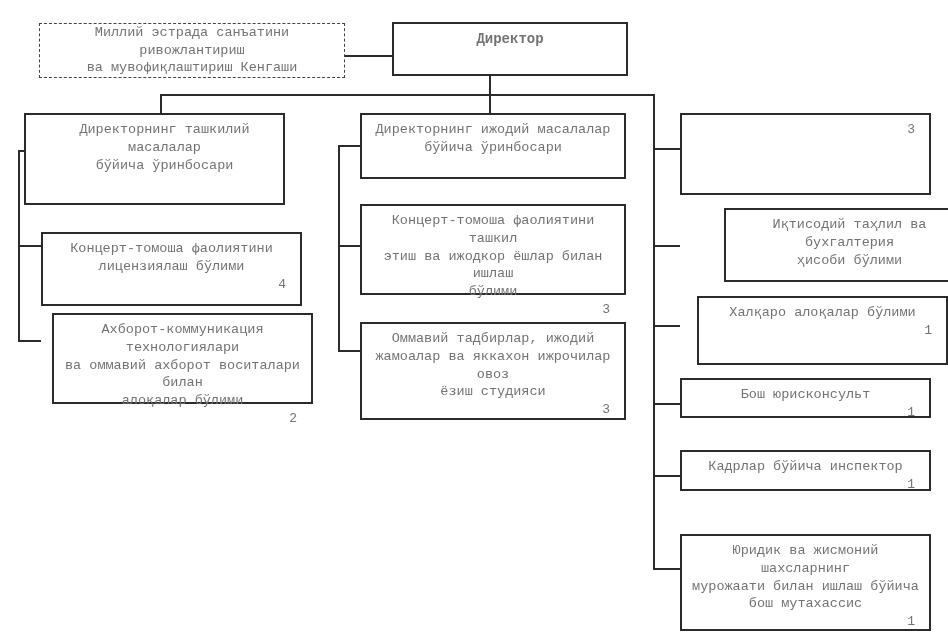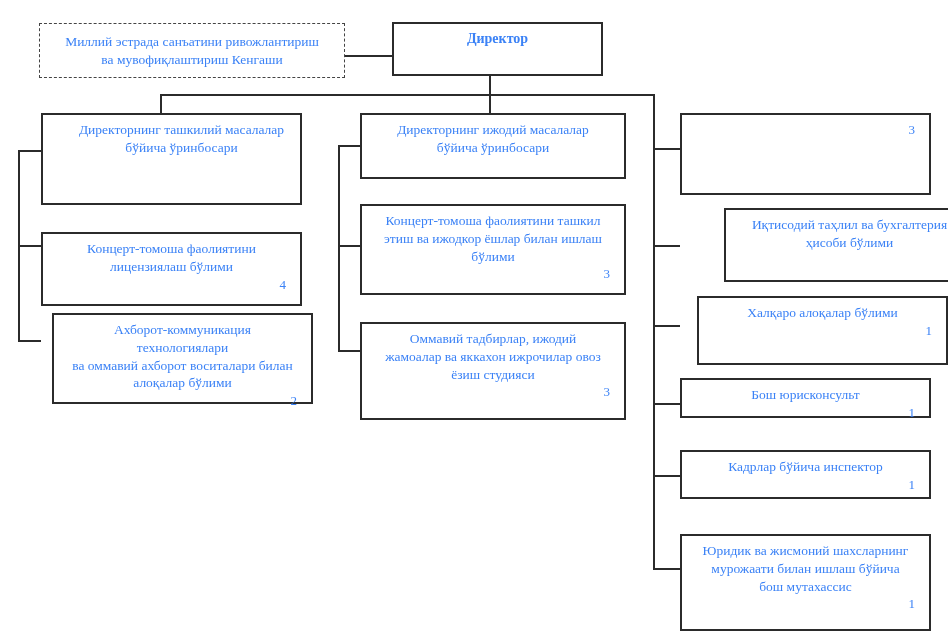--- a/index.html
+++ b/index.html
@@ -1,18 +1,18 @@
 <!DOCTYPE html>
 <html><head>
 <meta charset="utf-8">
 <style>
   html,body{margin:0;padding:0;background:#fff;}
   #canvas{
     position:relative;width:948px;height:637px;background:#ffffff;
-    font-family:Liberation Serif, serif;color:#3b82f6;
+    font-family:Liberation Mono, monospace;color:#737373;
     overflow:hidden;
   }
   .box{
     position:absolute;background:#fff;border:2px solid #2b2b2b;
     box-sizing:border-box;display:flex;flex-direction:column;
     align-items:stretch;padding-top:6px;
   }
   .box .label{
     display:block;text-align:center;white-space:pre-line;
     font-size:13.5px;line-height:1.32;padding:0 6px;
@@ -21,32 +21,32 @@
     display:block;text-align:right;padding-right:14px;margin-top:1px;
     font-size:13px;
   }
   .dashed{border:1px dashed #444;justify-content:center;padding-top:0;}
   .bold .label{font-weight:bold;font-size:14px;}
   .line{position:absolute;background:#2b2b2b;}
   .h{height:2px;} .v{width:2px;}
 
   
   #council{left:39px;top:23px;width:306px;height:55px;}
-  #director{left:392px;top:22px;width:211px;height:54px;}
-  #box-l1{left:41px;top:113px;width:261px;height:92px;padding-left:20px;}
+  #director{left:392px;top:22px;width:236px;height:54px;}
+  #box-l1{left:24px;top:113px;width:261px;height:92px;padding-left:20px;}
   #box-l2{left:41px;top:232px;width:261px;height:74px;}
   #box-l3{left:52px;top:313px;width:261px;height:91px;}
   #box-m1{left:360px;top:113px;width:266px;height:66px;}
   #box-m2{left:360px;top:204px;width:266px;height:91px;}
   #box-m3{left:360px;top:322px;width:266px;height:98px;}
   #box-r1{left:680px;top:113px;width:251px;height:82px;}
   #box-r2{left:680px;top:208px;width:251px;height:74px;margin-left:44px;}
   #box-r3{left:680px;top:296px;width:251px;height:69px;margin-left:17px;}
   #box-r4{left:680px;top:378px;width:251px;height:40px;}
-  #box-r5{left:680px;top:450px;width:251px;height:49px;}
+  #box-r5{left:680px;top:450px;width:251px;height:41px;}
   #box-r6{left:680px;top:524px;width:251px;height:97px;margin-top:10px;}
 
   
   #ln-council-director{left:345px;top:55px;width:47px;}
   #ln-director-down{left:489px;top:76px;height:37px;}
   #ln-main-h{left:160px;top:94px;width:495px;}
   #ln-drop-left{left:160px;top:94px;height:19px;}
   #ln-right-v{left:653px;top:94px;height:476px;}
   #ln-left-v{left:18px;top:150px;height:192px;}
   #ln-l1{left:18px;top:150px;width:23px;}

